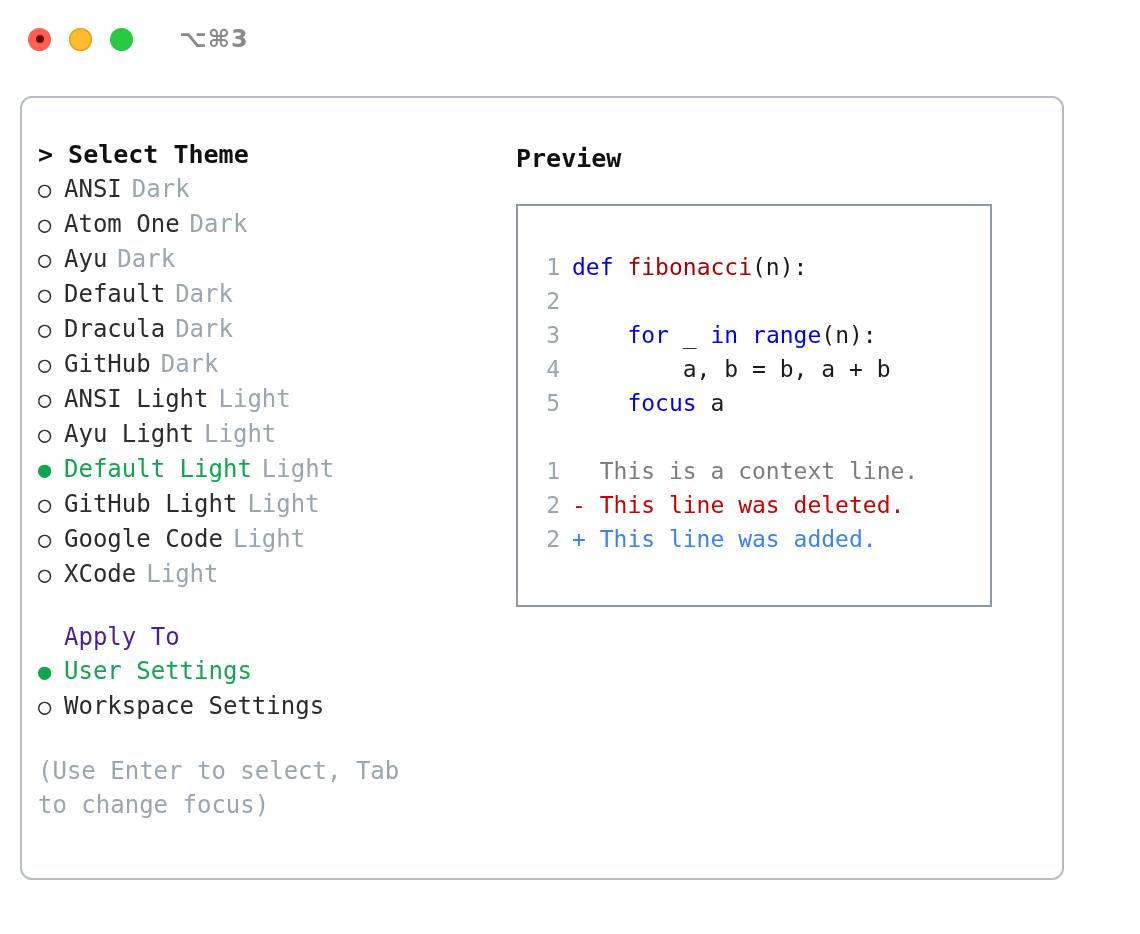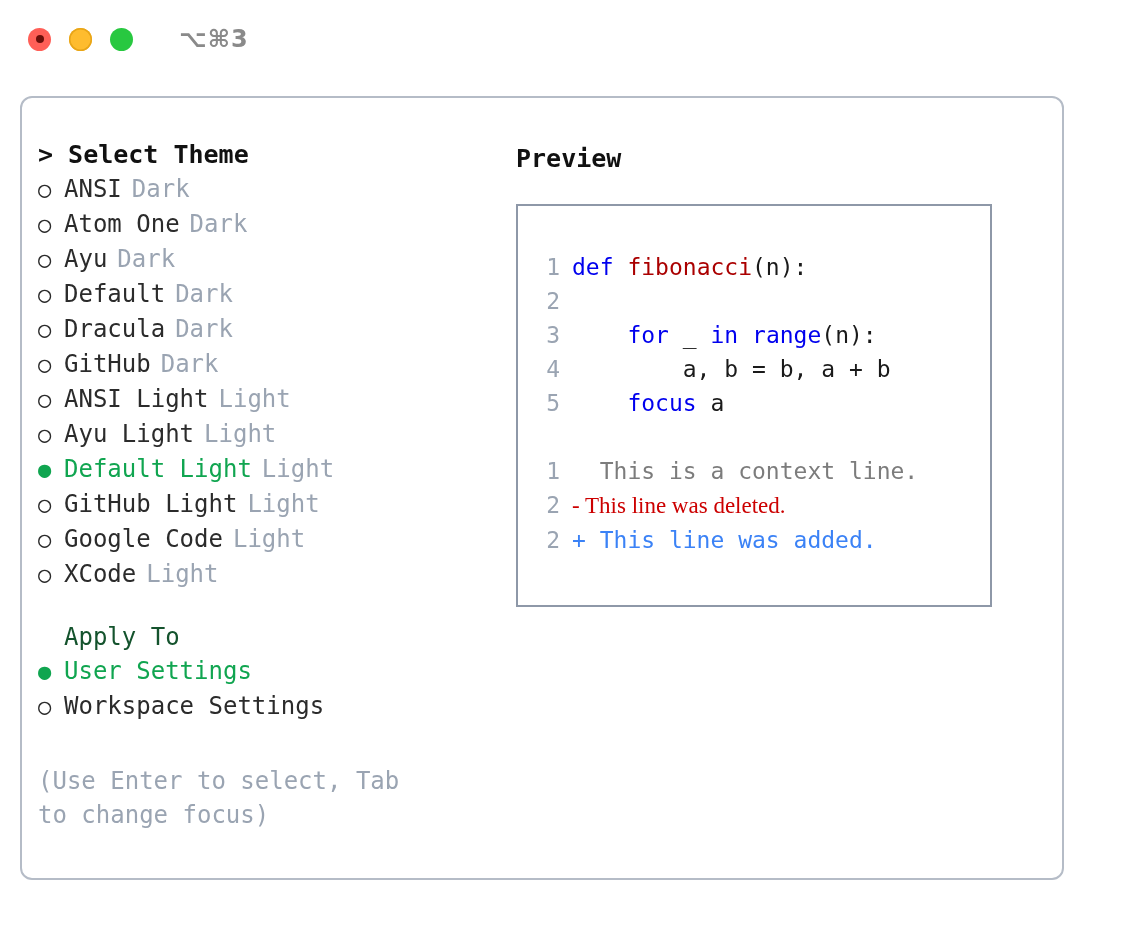--- a/index.html
+++ b/index.html
@@ -129,39 +129,39 @@
   .theme-variant {
     color: #9aa4b2;
     margin-left: 10px;
     text-align: center;
   }
 
   .section-gap { height: 28px; }
 
   #apply-to-header {
     font-size: 24px;
-    color: #14532d;
+    color: #4c1d95;
     line-height: 34px;
     padding-left: 26px;
     white-space: pre;
   }
 
   .apply-row {
     display: flex;
     align-items: baseline;
     font-size: 24px;
     line-height: 34px;
     white-space: pre;
     color: #2b2b2b;
   }
   .apply-row.selected .bullet { color: #10a550; }
   .apply-row.selected .apply-label { color: #10a550; }
 
   #hint-text {
-    margin-top: 40px;
+    margin-top: 30px;
     font-size: 24px;
     line-height: 34px;
     color: #9aa4b2;
     width: 400px;
   }
 
   
   #right-col {
     position: absolute;
     left: 478px;
@@ -204,21 +204,21 @@
   }
   .code-text { color: #1a1a1a; }
 
   .kw   { color: #0000ee; }
   .fn   { color: #aa0000; }
   .plain{ color: #1a1a1a; }
 
   .blank-line { height: 34px; }
 
   .diff-ctx .code-text { color: #7c7c7c; }
-  .diff-del .code-text { color: #cc0000; font-family: Liberation Serif, serif; }
+  .diff-del .code-text { color: #cc0000; }
   .diff-add .code-text { color: #3b82f6; }
 </style>
 </head>
 <body>
 
 <div id="app-window">
 
   <div id="titlebar">
     <div class="traffic-lights">
       <span class="tl tl-red"></span>

